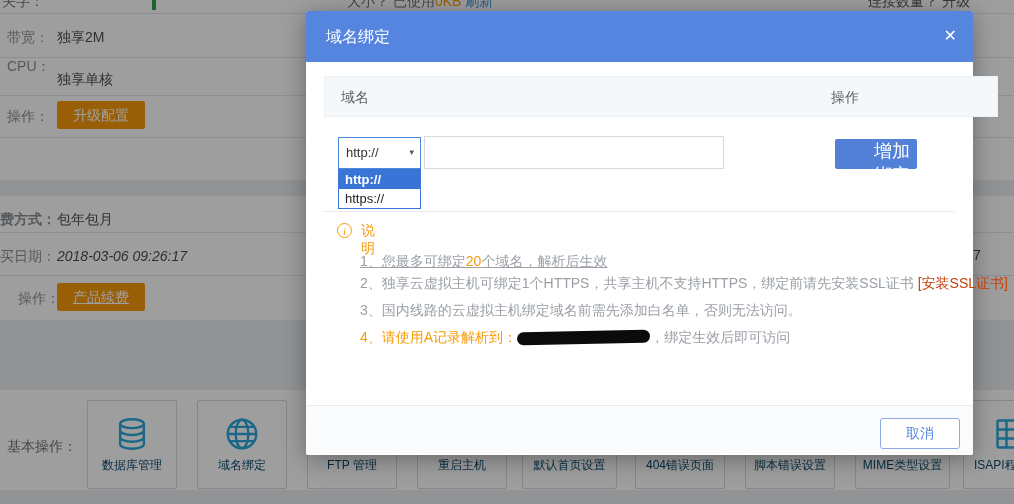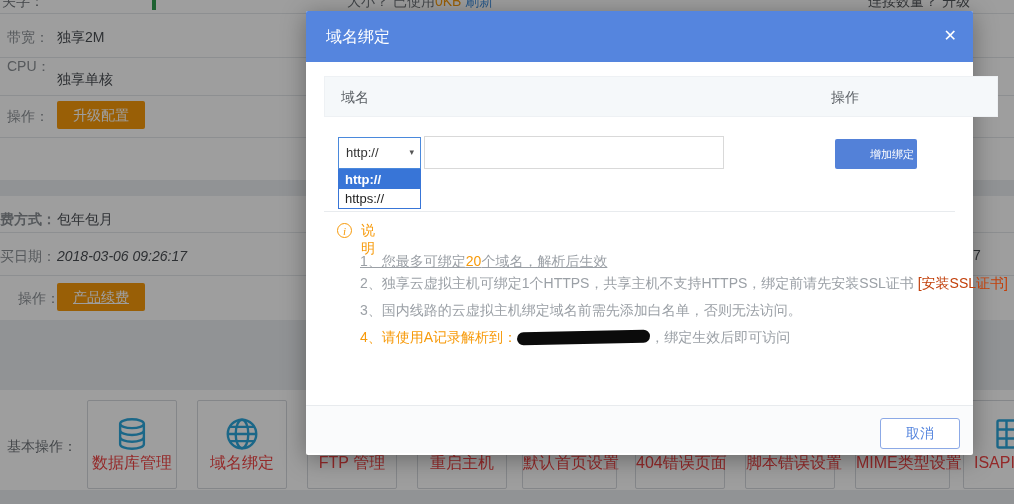--- a/index.html
+++ b/index.html
@@ -16,21 +16,21 @@
     font-size:14px; line-height:28px; text-align:center; border:none; border-radius:2px; cursor:pointer;
     font-family:inherit; }
   .strip-text { position:absolute; top:-7px; font-size:14px; white-space:nowrap; color:#6d7277; }
   .green-bar { position:absolute; left:152px; top:0; width:4px; height:10px; background:#2f9e4f; }
 
   .op-card { position:absolute; top:400px; width:90px; height:89px; background:#fff;
     border:1px solid #d5d9dd; border-radius:2px; cursor:pointer; }
   .op-card .icon-box { position:absolute; top:12px; left:0; width:100%; height:42px;
     display:flex; align-items:center; justify-content:center; }
   .op-card .card-label { position:absolute; bottom:14px; left:0; width:100%; text-align:center;
-    color:#ef4444; font-size:16px; white-space:nowrap; }
+    color:#0c4a6e; font-size:12px; white-space:nowrap; }
   .op-card.wide { width:95px; }
 
   
   #overlay { position:absolute; inset:0; background:rgba(0,0,0,0.38); z-index:5; }
 
   
   #modal { position:absolute; left:306px; top:11px; width:667px; height:444px; background:#fff;
     z-index:10; box-shadow:0 4px 24px rgba(0,0,0,0.35); border-radius:2px; }
   #modal-header { position:absolute; left:0; top:0; width:100%; height:51px; background:#5585DE;
     border-radius:2px 2px 0 0; }
@@ -42,21 +42,21 @@
     background:#f5f8fa; border:1px solid #eef1f4; }
   .tbl-col { position:absolute; top:12px; font-size:14px; color:#5c6166; }
 
   .proto-select { position:absolute; left:32px; top:126px; width:83px; height:32px;
     border:1px solid #4A89DC; background:#fff; cursor:pointer; }
   .proto-select .sel-text { position:absolute; left:7px; top:7px; font-size:13px; color:#333; }
   .proto-select .sel-arrow { position:absolute; right:6px; top:9px; font-size:9px; color:#555; }
   #domain-input { position:absolute; left:118px; top:125px; width:300px; height:33px;
     border:1px solid #d9d9d9; font-size:13px; padding:0 8px; font-family:inherit; color:#333; }
   #add-btn { position:absolute; left:529px; top:128px; width:82px; height:30px; background:#5381D8;
-    color:#fff; border:none; border-radius:2px; font-size:11px; cursor:pointer; font-family:inherit;padding-left:32px; }
+    color:#fff; border:none; border-radius:2px; font-size:18px; cursor:pointer; font-family:inherit;padding-left:32px; }
 
   #proto-dropdown { position:absolute; left:32px; top:158px; width:83px; background:#fff;
     border:1px solid #3875D7; z-index:12; }
   .proto-option { height:19px; line-height:19px; font-size:13px; padding-left:6px; color:#222;
     cursor:pointer; }
   .proto-option.selected { background:#3875D7; color:#fff; font-weight:bold; }
 
   #body-divider { position:absolute; left:18px; top:200px; width:631px; height:1px; background:#e8ebee; }
 
   #notice-head { position:absolute; left:31px; top:211px; height:18px; }

